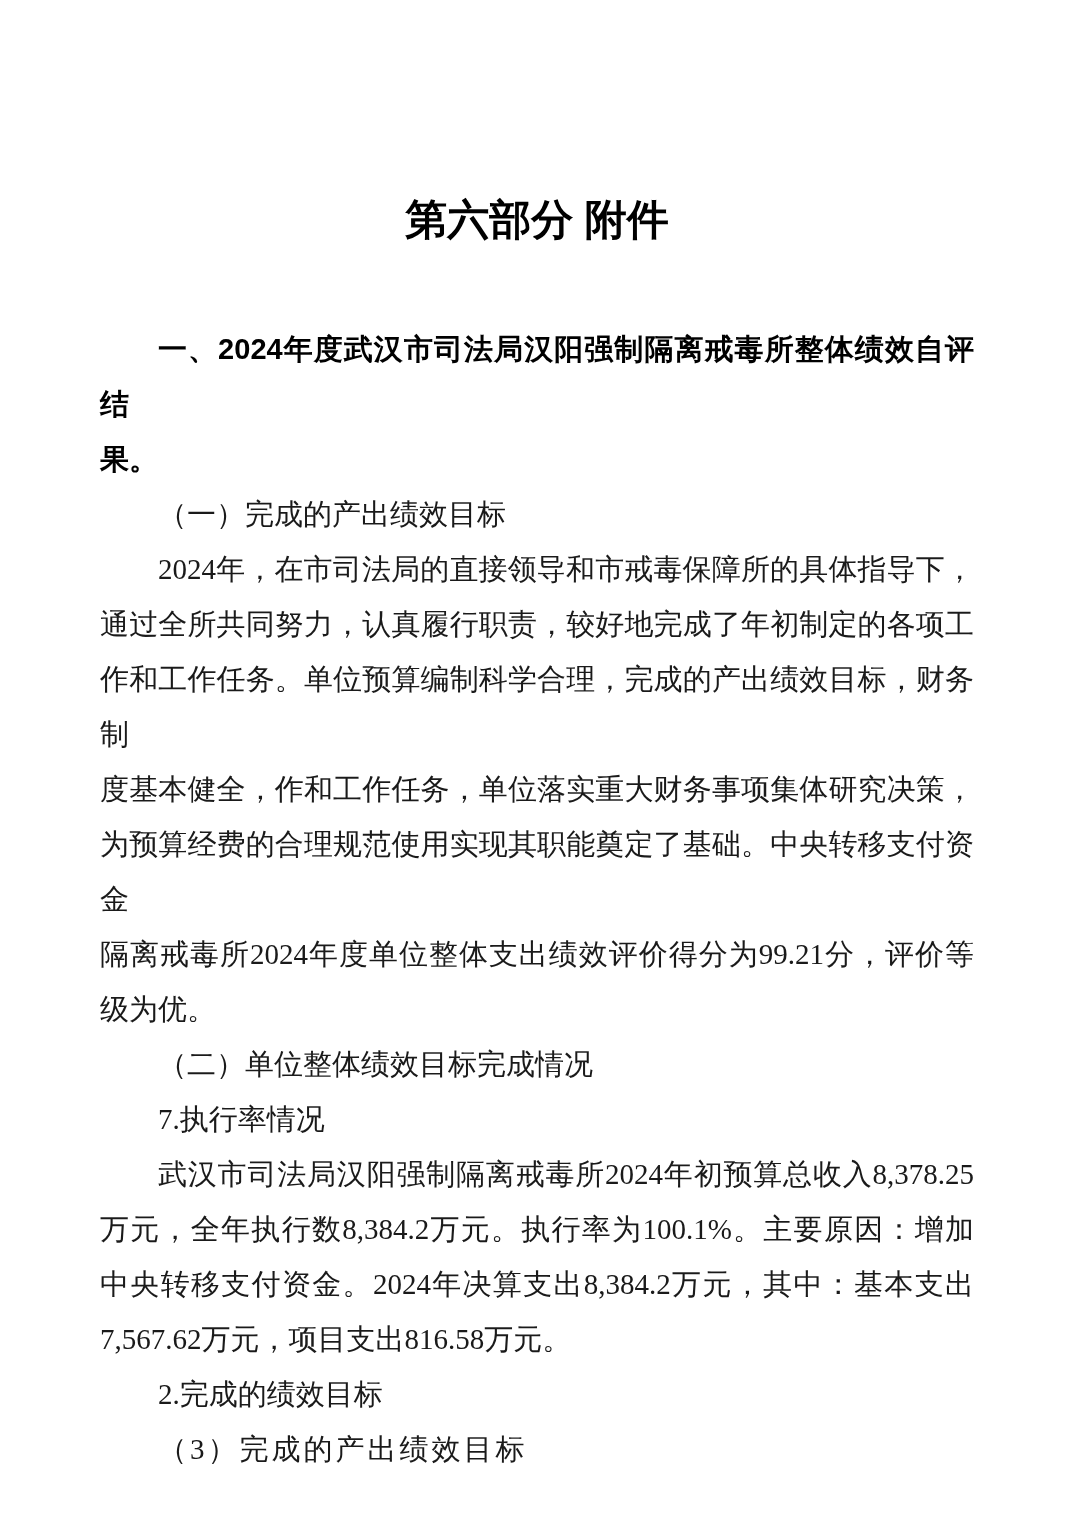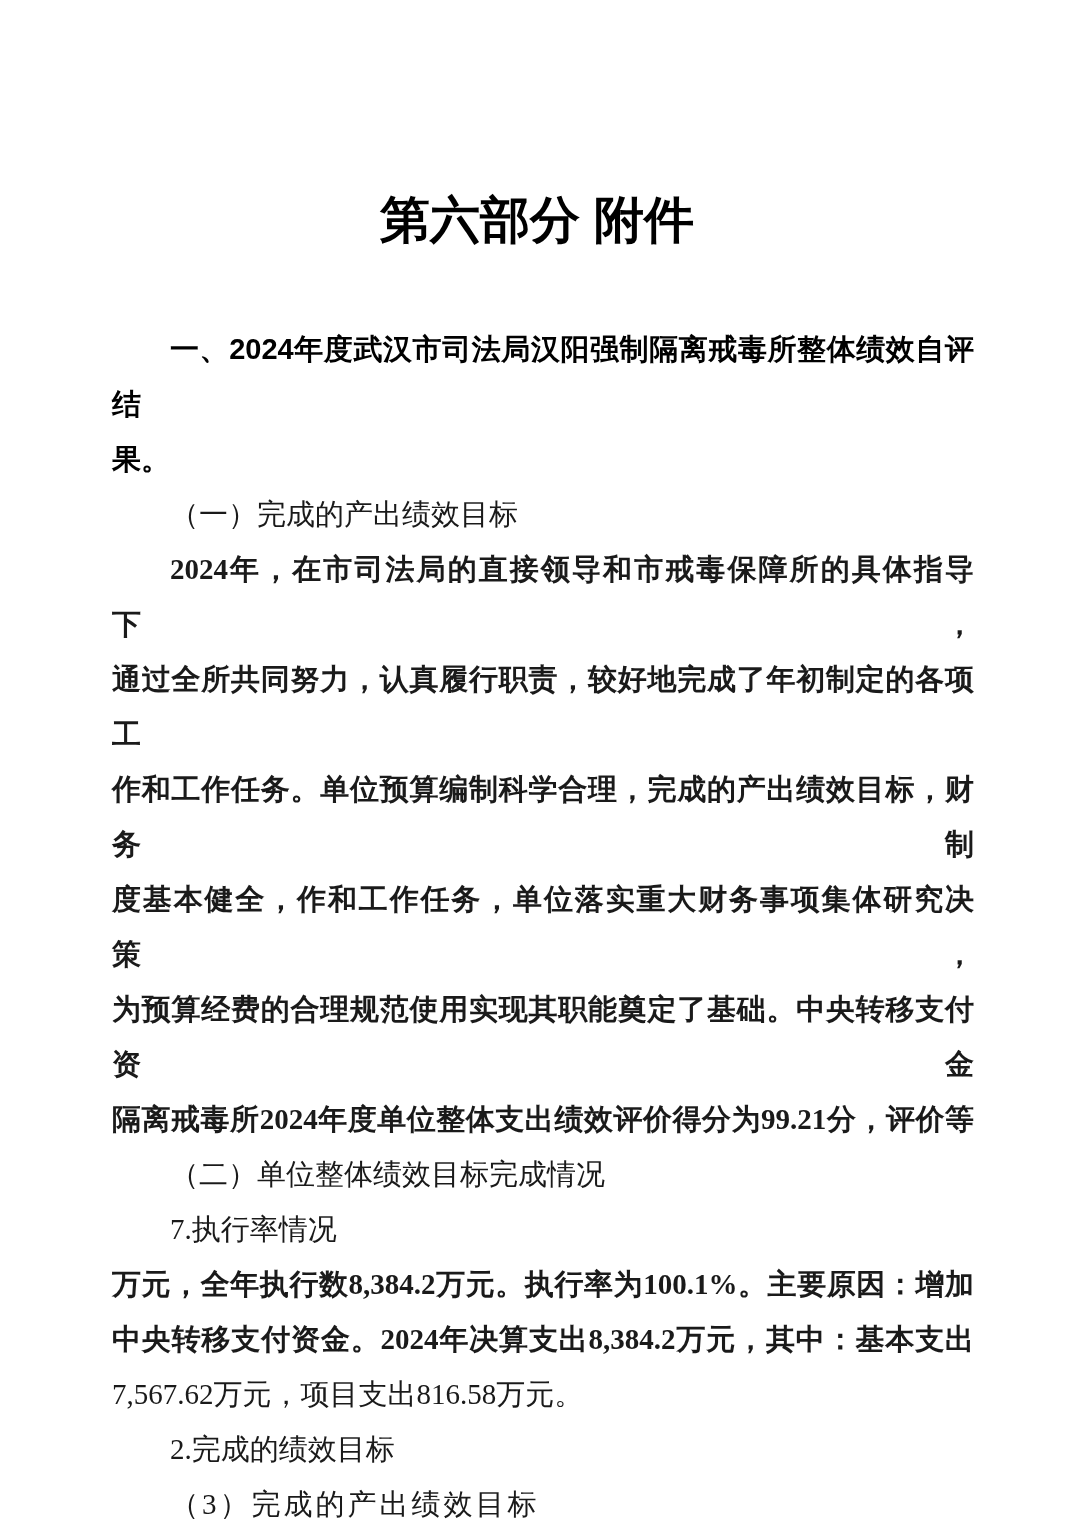--- a/index.html
+++ b/index.html
@@ -13,44 +13,42 @@
   }
   .page {
     box-sizing: border-box;
     width: 1074px;
     height: 1520px;
     padding: 0 100px;
   }
   .doc-title {
     margin-top: 190px;
     margin-bottom: 72px;
-    font-size: 50px;
+    font-size: 42px;
     line-height: 60px;
     font-weight: bold;
     color: #000000;
     text-align: center;
     font-family: "Liberation Sans", "DejaVu Sans", sans-serif;
   }
   .para { margin: 0; }
   .para.bold .line {
     font-weight: bold;
     color: #000000;
     font-family: "Liberation Sans", "DejaVu Sans", sans-serif;
   }
   .line {
     font-size: 29px;
     line-height: 55px;
     white-space: nowrap;
-    margin-left: 12px;
   }
   .line.fill {
     white-space: normal;
     text-align: justify;
     text-align-last: justify;
-    font-weight: bold;
   }
   .line.ind { text-indent: 58px; }
   .line.spaced { letter-spacing: 3px; }
 </style>
 </head>
 <body>
 
 <div class="page">
   <div class="doc-title">第六部分 附件</div>
   <div id="doc-body">
@@ -61,28 +59,30 @@
       <div class="para">
         <div class="line ind">（一）完成的产出绩效目标</div>
       </div>
       <div class="para">
         <div class="line fill ind">2024年，在市司法局的直接领导和市戒毒保障所的具体指导下，</div>
         <div class="line fill">通过全所共同努力，认真履行职责，较好地完成了年初制定的各项工</div>
         <div class="line fill">作和工作任务。单位预算编制科学合理，完成的产出绩效目标，财务制</div>
         <div class="line fill">度基本健全，作和工作任务，单位落实重大财务事项集体研究决策，</div>
         <div class="line fill">为预算经费的合理规范使用实现其职能奠定了基础。中央转移支付资金</div>
         <div class="line fill">隔离戒毒所2024年度单位整体支出绩效评价得分为99.21分，评价等</div>
+        <div class="line">级为优。</div>
       </div>
       <div class="para">
         <div class="line ind">（二）单位整体绩效目标完成情况</div>
       </div>
       <div class="para">
         <div class="line ind">7.执行率情况</div>
       </div>
       <div class="para">
+        <div class="line fill ind">武汉市司法局汉阳强制隔离戒毒所2024年初预算总收入8,378.25</div>
         <div class="line fill">万元，全年执行数8,384.2万元。执行率为100.1%。主要原因：增加</div>
         <div class="line fill">中央转移支付资金。2024年决算支出8,384.2万元，其中：基本支出</div>
         <div class="line">7,567.62万元，项目支出816.58万元。</div>
       </div>
       <div class="para">
         <div class="line ind">2.完成的绩效目标</div>
       </div>
       <div class="para">
         <div class="line ind spaced">（3）完成的产出绩效目标</div>
       </div>

